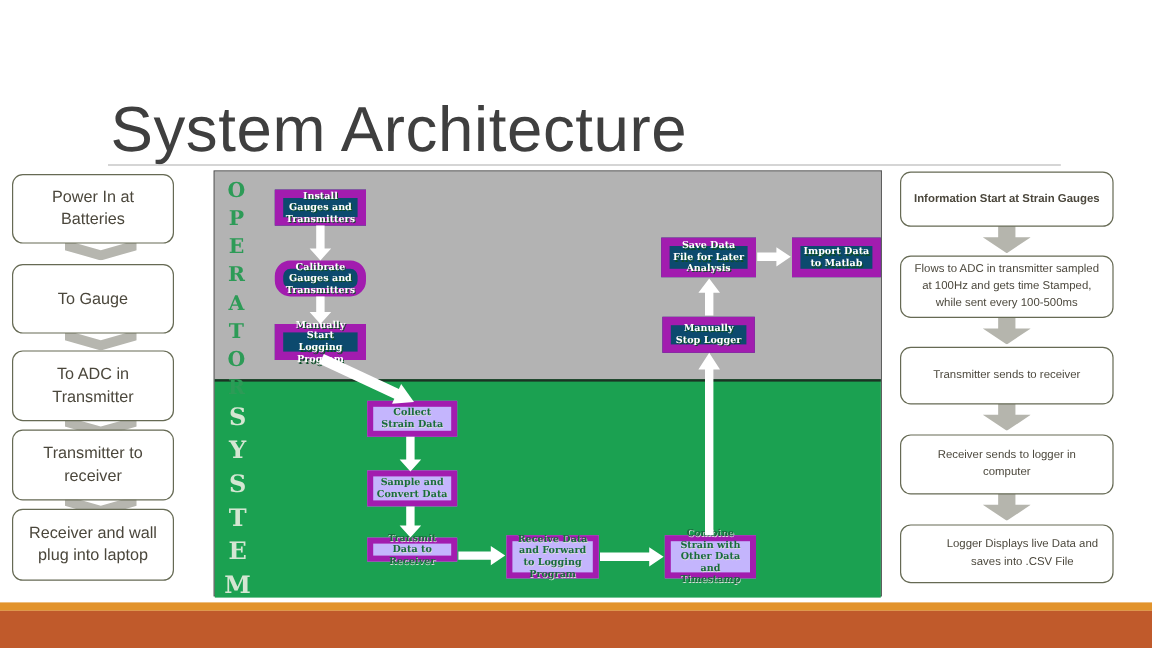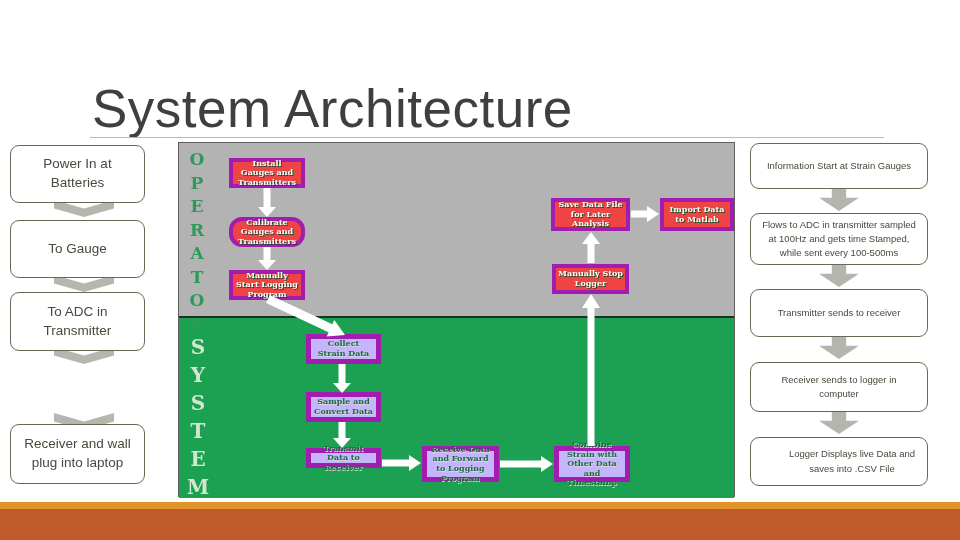--- a/index.html
+++ b/index.html
@@ -12,21 +12,21 @@
   .title-rule{position:absolute;left:90px;top:137px;width:794px;height:1px;background:#b9b9b9;}
 
   
   .side-box{position:absolute;background:#ffffff;border:1.5px solid #666a54;border-radius:9px;
             display:flex;align-items:center;justify-content:center;text-align:center;
             color:#4b473c;box-sizing:border-box;z-index:3;}
   .left-box{left:10px;width:135px;font-size:13.5px;line-height:1.4;padding:2px 4px;}
   .lb1{top:145px;height:58px;} .lb2{top:220px;height:58px;} .lb3{top:292px;height:59px;}
   .lb4{top:358px;height:59px;} .lb5{top:424px;height:60px;}
   .right-box{left:750px;width:178px;font-size:9.5px;line-height:1.5;padding:2px 10px;}
-  .rb1{top:143px;height:46px;} .rb2{top:213px;height:52px;} .rb3{top:289px;height:48px;}
+  .rb1{top:143px;height:46px;font-weight:bold;} .rb2{top:213px;height:52px;} .rb3{top:289px;height:48px;}
   .rb4{top:362px;height:50px;} .rb5{top:437px;height:49px;padding-left:36px;}
 
   
   .chevron{position:absolute;left:54px;width:60px;height:17px;background:#b6b6af;z-index:1;
            clip-path:polygon(0% 0%,50% 50%,100% 0%,100% 50%,50% 100%,0% 50%);}
   .ca1{top:200px;} .ca2{top:275px;} .ca3{top:347px;} .ca4{top:413px;}
 
   
   .blockarrow{position:absolute;left:819px;width:40px;height:23px;background:#b5b5ad;z-index:1;
            clip-path:polygon(32% 0,68% 0,68% 42%,100% 42%,50% 100%,0 42%,32% 42%);}
@@ -39,21 +39,21 @@
   .zone-green{position:absolute;left:0;top:173px;width:100%;height:182px;background:#1ba151;
               border-top:2px solid #1c3324;box-sizing:border-box;}
   .vlabel{position:absolute;writing-mode:vertical-lr;text-orientation:upright;
           font-family:"DejaVu Serif",serif;font-weight:bold;z-index:2;}
   .vlabel.op{left:8px;top:6px;font-size:17px;letter-spacing:3.5px;color:#2d9b57;}
   .vlabel.sys{left:7px;top:192px;font-size:20px;letter-spacing:4px;color:#d4e6d2;}
 
   .fbox{position:absolute;display:flex;align-items:center;justify-content:center;text-align:center;
         font-family:"DejaVu Serif",serif;font-weight:bold;font-size:8px;line-height:1.2;
         box-sizing:border-box;padding:1px 2px;z-index:3;}
-  .gbox{background:#ef4444;border:4px solid #a21caf;color:#ffffff;text-shadow:1px 1px 0 #0c4f28;}
+  .gbox{background:#0c4a6e;border:7px solid #a21caf;color:#ffffff;text-shadow:1px 1px 0 #0c4f28;}
   .ybox{background:#c4b5fd;border:5px solid #a21caf;color:#1a6b3e;text-shadow:0.5px 0.5px 0 #dddddd;}
 
   .n-install{left:50px;top:15px;width:76px;height:30px;}
   .n-calibrate{left:50px;top:74px;width:76px;height:30px;border-radius:13px;}
   .n-manual-start{left:50px;top:127px;width:76px;height:30px;}
   .n-save{left:372px;top:55px;width:79px;height:33px;}
   .n-import{left:481px;top:55px;width:74px;height:33px;}
   .n-manual-stop{left:373px;top:121px;width:77px;height:30px;}
   .n-collect{left:127px;top:191px;width:75px;height:30px;}
   .n-sample{left:127px;top:249px;width:75px;height:30px;}
@@ -74,20 +74,21 @@
 
   <h1 class="title">System Architecture</h1>
   <div class="title-rule"></div>
 
   <div class="side-box left-box lb1">Power In at Batteries</div>
   <div class="chevron ca1"></div>
   <div class="side-box left-box lb2">To Gauge</div>
   <div class="chevron ca2"></div>
   <div class="side-box left-box lb3">To ADC in Transmitter</div>
   <div class="chevron ca3"></div>
+  <div class="side-box left-box lb4">Transmitter to receiver</div>
   <div class="chevron ca4"></div>
   <div class="side-box left-box lb5">Receiver  and wall plug into laptop</div>
 
   <div class="side-box right-box rb1">Information Start at Strain Gauges</div>
   <div class="blockarrow ra1"></div>
   <div class="side-box right-box rb2">Flows to ADC in transmitter sampled at 100Hz and gets time Stamped, while sent every 100-500ms</div>
   <div class="blockarrow ra2"></div>
   <div class="side-box right-box rb3">Transmitter sends to receiver</div>
   <div class="blockarrow ra3"></div>
   <div class="side-box right-box rb4">Receiver sends to logger in computer</div>

